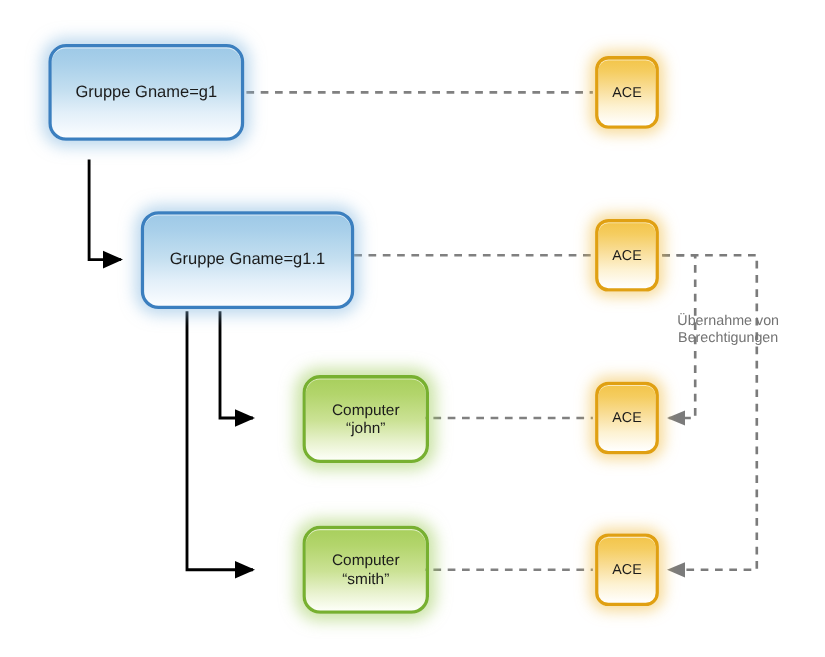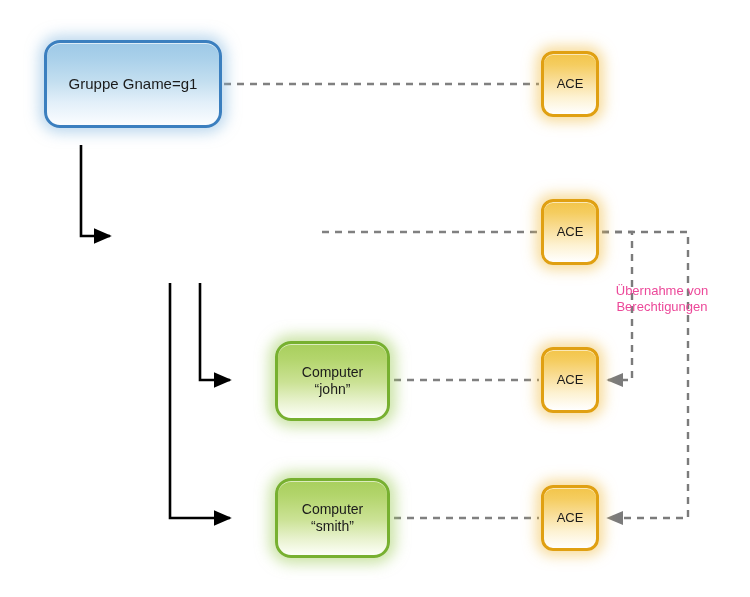--- a/index.html
+++ b/index.html
@@ -89,21 +89,21 @@
     box-shadow: 0 0 13px 5px rgba(241, 192, 77, 0.55),
                 inset 0 1px 0 rgba(255,255,255,0.6);
     font-size: 13px;
     justify-content: center;
   }
 
   
   .caption {
     position: absolute;
     font-size: 13px;
-    color: #ec4899;
+    color: #737373;
     line-height: 1.25;
     text-align: center;
     white-space: pre-line;
     z-index: 4;
   }
 </style>
 </head>
 <body>
 
 <div id="canvas">
@@ -134,20 +134,23 @@
     <g stroke="#7b7b7b" stroke-width="2.4" fill="none" stroke-dasharray="7 6">
       <path d="M 602 232 L 632 232 L 632 380 L 608 380" marker-end="url(#arrow-gray)"></path>
       <path d="M 602 232 L 688 232 L 688 518 L 608 518" marker-end="url(#arrow-gray)"></path>
     </g>
   </svg>
 
   <div class="node group-node" style="left:44px; top:40px; width:178px; height:88px;">
     <span class="label">Gruppe Gname=g1</span>
   </div>
 
+  <div class="node group-node" style="left:128px; top:192px; width:194px; height:89px;">
+    <span class="label">Gruppe Gname=g1.1</span>
+  </div>
 
   <div class="node computer-node" style="left:243px; top:341px; width:115px; height:80px;">
     <span class="label">Computer
 “john”</span>
   </div>
 
   <div class="node computer-node" style="left:243px; top:478px; width:115px; height:80px;">
     <span class="label">Computer
 “smith”</span>
   </div>

